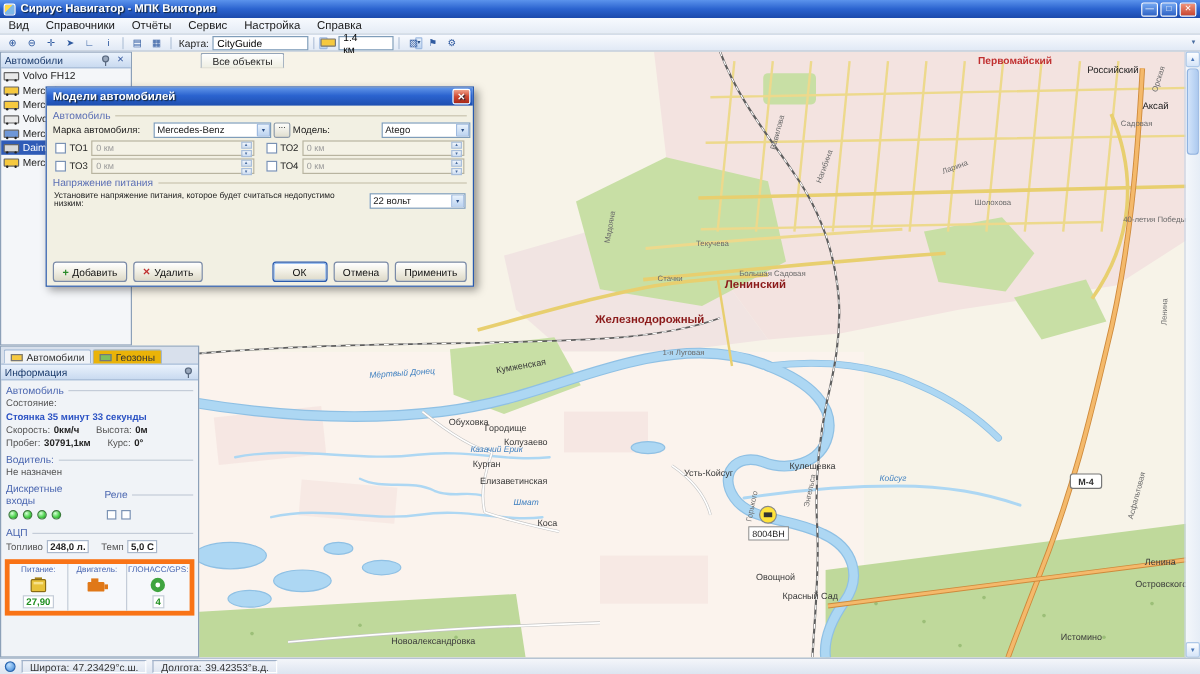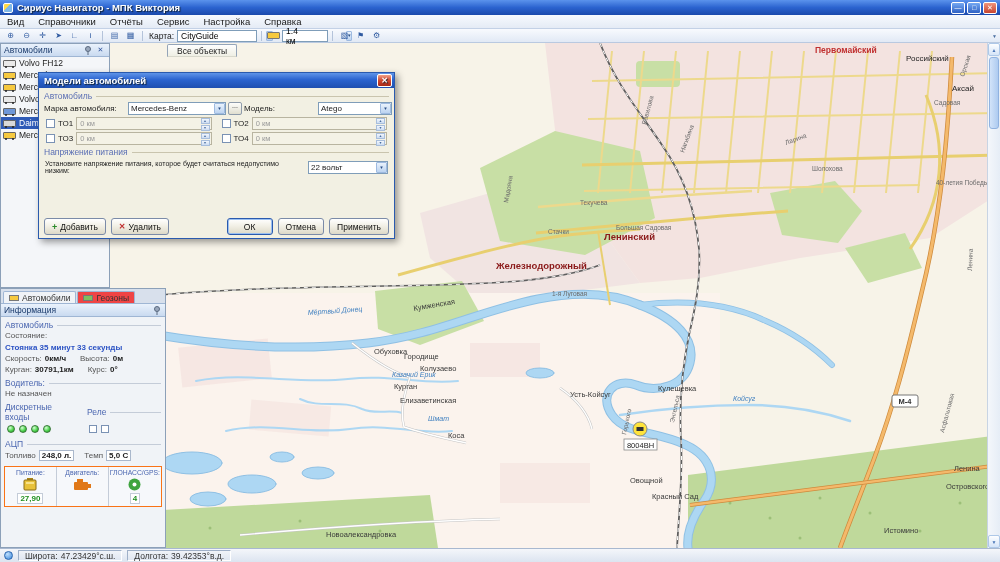--- a/index.html
+++ b/index.html
@@ -58,35 +58,35 @@
 .veh-panel{position:absolute;top:43px;left:0;width:110px;height:245px;background:#F4F6F9;border:1px solid #8CA0B8;z-index:10;}
 .veh-row{height:12px;display:flex;align-items:center;gap:3px;padding:0 2px;font-size:8.5px;color:#222;white-space:nowrap;overflow:hidden;}
 .veh-row .lbl{overflow:hidden;text-overflow:ellipsis;}
 .veh-row.sel{background:#2F5BB7;color:#fff;}
 .truck{width:13px;height:7px;border:1px solid #666;border-radius:1px;position:relative;flex:none;}
 .truck::after{content:"";position:absolute;left:1px;bottom:-2px;width:2px;height:2px;background:#222;border-radius:50%;box-shadow:7px 0 0 #222;}
 
 
 .info-panel{position:absolute;top:288px;left:0;width:166px;bottom:14px;background:#F0F3F7;border:1px solid #8CA0B8;z-index:10;display:flex;flex-direction:column;}
 .info-tabs{height:15px;display:flex;background:#D8E0EC;border-bottom:1px solid #9FB6D4;padding:2px 2px 0;gap:1px;flex:none;}
-.itab{padding:0 5px;font-size:8.5px;display:flex;align-items:center;gap:3px;border:1px solid #9FB6D4;border-bottom:none;background:#ef4444;color:#333;border-radius:2px 2px 0 0;}
+.itab{padding:0 5px;font-size:8.5px;display:flex;align-items:center;gap:3px;border:1px solid #9FB6D4;border-bottom:none;background:#eab308;color:#333;border-radius:2px 2px 0 0;}
 .itab.active{background:#F0F3F7;}
 .itab-ic{width:10px;height:6px;border:1px solid #777;flex:none;}
 .isec{display:flex;align-items:center;gap:4px;color:#4A66B0;font-size:8.5px;padding:3px 4px 0;}
 .isec .rule{flex:1;border-top:1px solid #C4CCD8;margin-top:1px;}
 .kv{display:flex;gap:3px;padding:1px 4px;font-size:8px;color:#555;flex-wrap:wrap;align-items:center;}
 .kv .vb{color:#2B52C4;font-weight:bold;}
 .kv .vd{color:#222;font-weight:bold;}
 .inset{border:1px solid #AAB8CC;background:#fff;padding:0 2px;}
 .two{display:flex;}
 .two>*{flex:1;}
 .leds{display:flex;gap:4px;padding:3px 6px;align-items:center;}
 .led{width:8px;height:8px;border-radius:50%;background:radial-gradient(circle at 35% 30%,#D6FFD6,#4FD44F 55%,#1F8F1F);border:1px solid #3A7A3A;}
 .rchk{width:8px;height:8px;border:1px solid #7A92B4;background:#fff;}
-.gauges{display:flex;margin:4px 3px;border:1px solid #f97316;background:#F6F8FB;}
+.gauges{display:flex;margin:4px 3px;border:4px solid #f97316;background:#F6F8FB;}
 .gauge{flex:1;border-right:1px solid #C4CCD8;padding:2px 1px;display:flex;flex-direction:column;align-items:center;gap:2px;font-size:6.8px;color:#4A66B0;text-align:center;}
 .gauge:last-child{border-right:none;}
 .gval{font-size:8px;font-weight:bold;color:#1F8F1F;border:1px solid #C4CCD8;background:#fff;padding:0 2px;}
 
 
 .dialog{position:absolute;left:38px;top:72px;width:357px;height:167px;background:#F2F0E3;border:1px solid #2A5AAE;box-shadow:3px 3px 7px rgba(0,0,0,.4);z-index:30;}
 .dlg-title{height:15px;background:linear-gradient(180deg,#5F94E8 0%,#2B63CF 45%,#1E4FB0 100%);display:flex;align-items:center;color:#fff;font-size:9.5px;font-weight:bold;padding:0 2px 0 5px;text-shadow:1px 1px 1px #123;}
 .dlg-close{margin-left:auto;width:15px;height:13px;background:linear-gradient(180deg,#F0A088,#D04830 50%,#A82818);border:1px solid #fff;border-radius:2px;color:#fff;font-size:8px;display:flex;align-items:center;justify-content:center;}
 .dlg-body{position:relative;padding:1px 3px;font-size:8.5px;color:#222;height:152px;}
 .dsec{display:flex;align-items:center;gap:4px;color:#5A6EB4;font-size:8.5px;margin:2px 2px 1px;}
@@ -435,21 +435,21 @@
       <span class="vb">Стоянка 35 минут 33 секунды</span>
     </div>
   <div class="kv">
     <span>Скорость:</span>
       <span class="vd">0км/ч</span>
     <span style="width:8px"></span>
     <span>Высота:</span>
       <span class="vd">0м</span>
   </div>
   <div class="kv">
-    <span>Курган:</span>
+    <span>Пробег:</span>
       <span class="vd">30791,1км</span>
     <span style="width:8px"></span>
     <span>Курс:</span>
       <span class="vd">0°</span>
   </div>
 
   <div class="isec">
       <span>Водитель:</span>
       <span class="rule"></span>
     </div>

